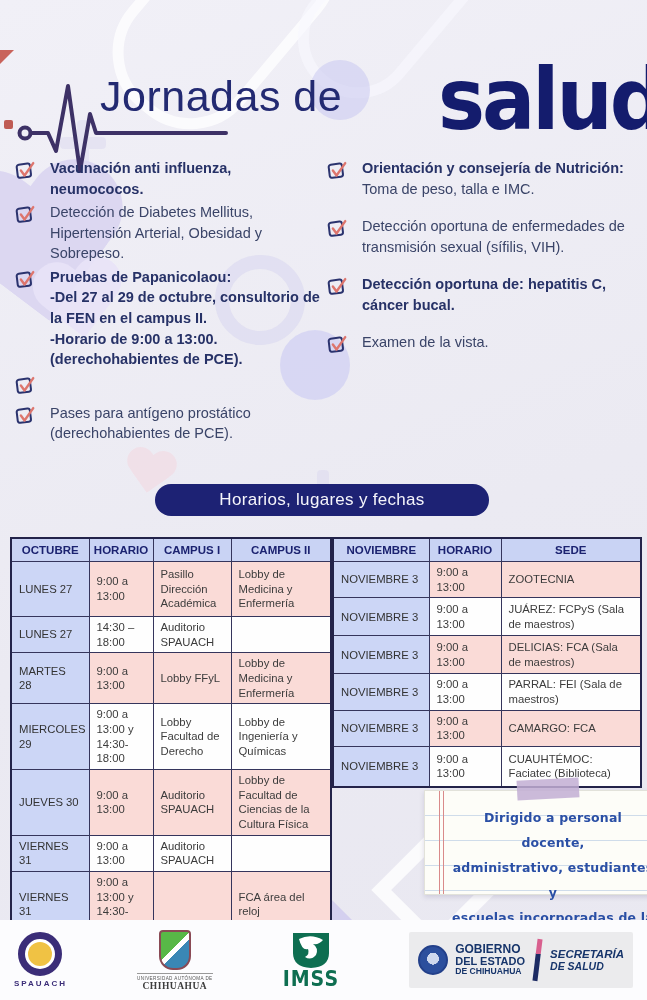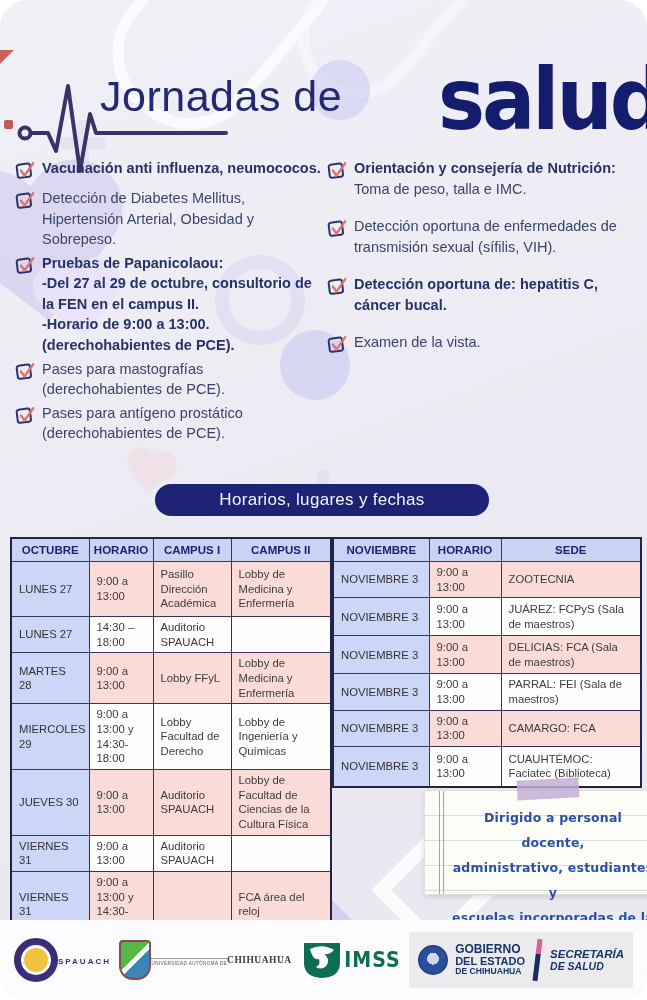--- a/index.html
+++ b/index.html
@@ -1,21 +1,20 @@
 <!DOCTYPE html>
 <html><head>
 <meta charset="utf-8">
 <style>
   * { margin:0; padding:0; box-sizing:border-box; }
   html,body { width:647px; }
   body { font-family:"Liberation Sans", sans-serif; }
   .poster {
     position:relative; width:647px; height:1000px; overflow:hidden;
     background:linear-gradient(160deg,#f1f0f7 0%,#ebeaf2 55%,#e9e8f1 100%);
-    border-radius:27px;
   }
   
   .decor { position:absolute; pointer-events:none; }
   .clip { border:11px solid rgba(255,255,255,.75); border-radius:70px; }
   .clip1 { width:150px; height:260px; left:150px; top:-120px; transform:rotate(40deg); }
   .clip2 { width:120px; height:220px; left:330px; top:-110px; transform:rotate(40deg); border-color:rgba(248,248,255,.6); }
   .circ1 { width:70px; height:70px; border-radius:50%; background:#cdcdf2; opacity:.65; left:280px; top:330px; }
   .circ2 { width:90px; height:90px; border-radius:50%; border:14px solid #d6d4f0; opacity:.5; left:215px; top:255px; }
   .circ3 { width:60px; height:60px; border-radius:50%; background:#c9c9f0; opacity:.55; left:310px; top:60px; }
   .heart { width:120px; height:108px; }
@@ -40,21 +39,21 @@
   .header { position:absolute; left:0; top:28px; width:647px; height:115px; }
   .ekg { position:absolute; left:16px; top:50px; }
   .t1 { position:absolute; left:100px; top:44px; font-size:43px; color:#232a72; letter-spacing:.5px; }
   .t2 { position:absolute; left:438px; top:26px; font-size:79px; font-weight:900; color:#141c6d;
         font-family:"DejaVu Sans", sans-serif; letter-spacing:-3px; transform:scaleY(1.08); }
 
   
   .list { position:absolute; top:158px; width:308px; }
   .list-left { left:14px; }
   .list-right { left:326px; }
-  .chk-item { display:flex; gap:6px; align-items:flex-start; }
+  .chk-item { display:flex; gap:14px; align-items:flex-start; }
   .list-left .chk-item { margin-bottom:3px; }
   .list-right .chk-item { margin-bottom:17px; }
   .chk-box { flex:0 0 22px; margin-top:1px; }
   .chk-text { flex:1; font-size:14.5px; line-height:1.42; color:#3a4468; }
   .para.bold { font-weight:bold; color:#273267; }
 
   
   .banner { position:absolute; left:155px; top:484px; width:334px; height:32px; background:#1d2274;
             border-radius:17px; display:flex; align-items:center; justify-content:center;
             color:#f5f5fb; font-size:17px; letter-spacing:.3px; }
@@ -78,21 +77,21 @@
   .note:before { content:""; position:absolute; left:14px; top:0; bottom:0; width:3px;
                  border-left:1.5px solid #d98a8a; border-right:1.5px solid #d98a8a; }
   .tape { position:absolute; left:92px; top:-12px; width:62px; height:20px; background:#c2aed3;
           opacity:.85; transform:rotate(-3deg); }
   .note-line { font-family:"DejaVu Sans", sans-serif; font-weight:bold; color:#2a4fa5;
                font-size:12.5px; line-height:25px; text-align:center; letter-spacing:.2px; }
 
   
   .footer { position:absolute; left:0; top:920px; width:647px; height:80px; background:#fcfcfe;
             display:flex; align-items:center; justify-content:space-between; padding:0 14px; }
-  .lg { display:flex; flex-direction:row; align-items:center; }
+  .lg { display:flex; flex-direction:column; align-items:center; }
   .spa-ring { width:44px; height:44px; border:7px solid #3b2d78; border-radius:50%;
               display:flex; align-items:center; justify-content:center; background:#fff; }
   .spa-core { width:24px; height:24px; border-radius:50%; background:#f0c244; }
   .spa-label { margin-top:3px; font-size:8px; font-weight:bold; color:#3b2d78; letter-spacing:2px; }
   .uach-shield { width:32px; height:40px; background:linear-gradient(135deg,#58b847 0 45%,#fff 45% 55%,#3a87b5 55%);
                  border:2px solid #8a4a55; border-radius:4px 4px 14px 14px; }
   .uach-l1 { margin-top:3px; font-size:4.6px; color:#555; letter-spacing:.4px; border-top:1px solid #999; padding-top:2px; }
   .uach-l2 { font-size:9.5px; font-weight:bold; color:#3c3c3c; font-family:"Liberation Serif", serif; letter-spacing:.5px; }
   .pens { display:flex; align-items:center; gap:8px; }
   .pens-ic { width:46px; height:46px; background:#57585a; border-radius:10px;
@@ -182,23 +181,20 @@
         </div>
   </div>
 
   <div class="chk-item">
     <span class="chk-box">
       <svg width="22" height="22" viewBox="0 0 24 24">
         <rect x="3.5" y="5.5" width="14.5" height="14.5" rx="2.5" fill="none" stroke="#2b336e" stroke-width="2.2" transform="rotate(-7 11 13)"></rect>
         <path d="M7.5 12.5 l4 5.5 l9.5 -13.5" fill="none" stroke="#dd756d" stroke-width="2.6" stroke-linecap="round" stroke-linejoin="round"></path>
       </svg>
     </span>
-    <div class="chk-text">
-          <div class="para">Pases para mastografías (derechohabientes de PCE).</div>
-        </div>
   </div>
 
   <div class="chk-item">
     <span class="chk-box">
       <svg width="22" height="22" viewBox="0 0 24 24">
         <rect x="3.5" y="5.5" width="14.5" height="14.5" rx="2.5" fill="none" stroke="#2b336e" stroke-width="2.2" transform="rotate(-7 11 13)"></rect>
         <path d="M7.5 12.5 l4 5.5 l9.5 -13.5" fill="none" stroke="#dd756d" stroke-width="2.6" stroke-linecap="round" stroke-linejoin="round"></path>
       </svg>
     </span>
     <div class="chk-text">

